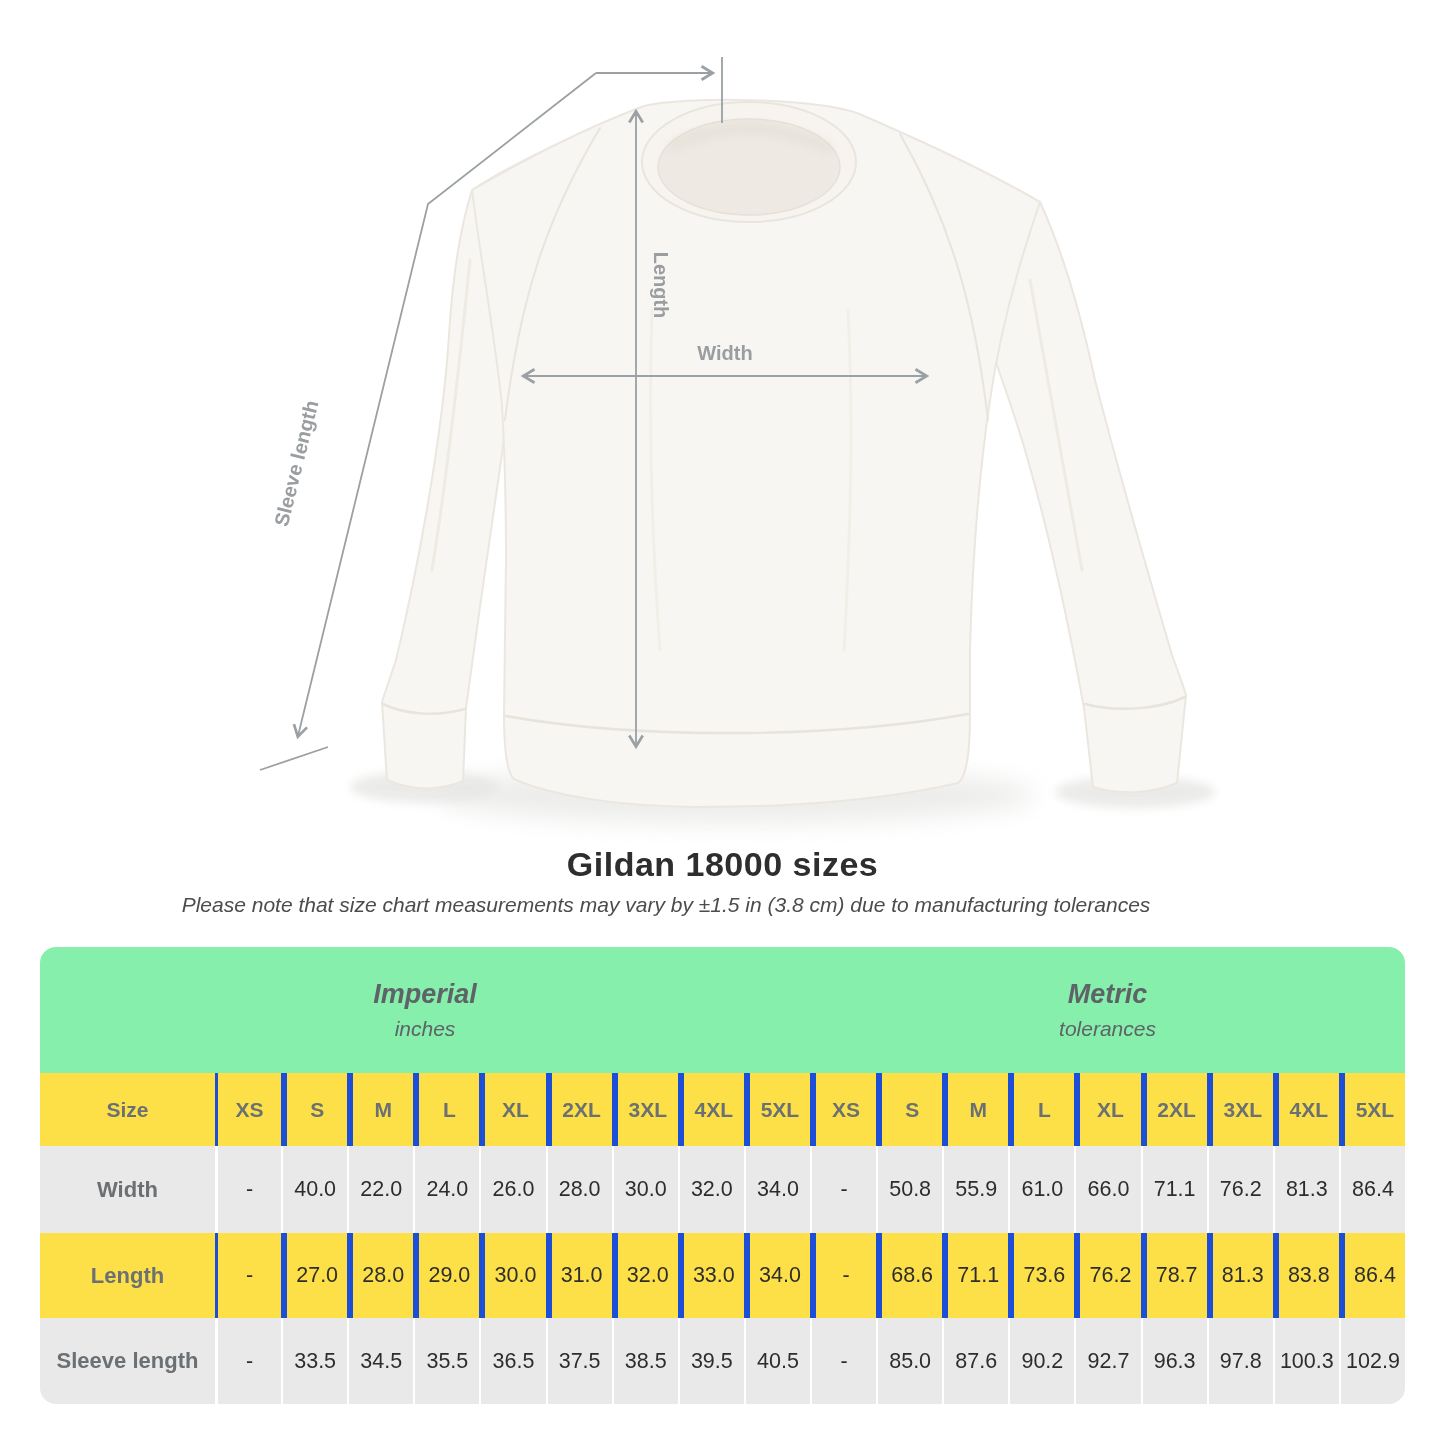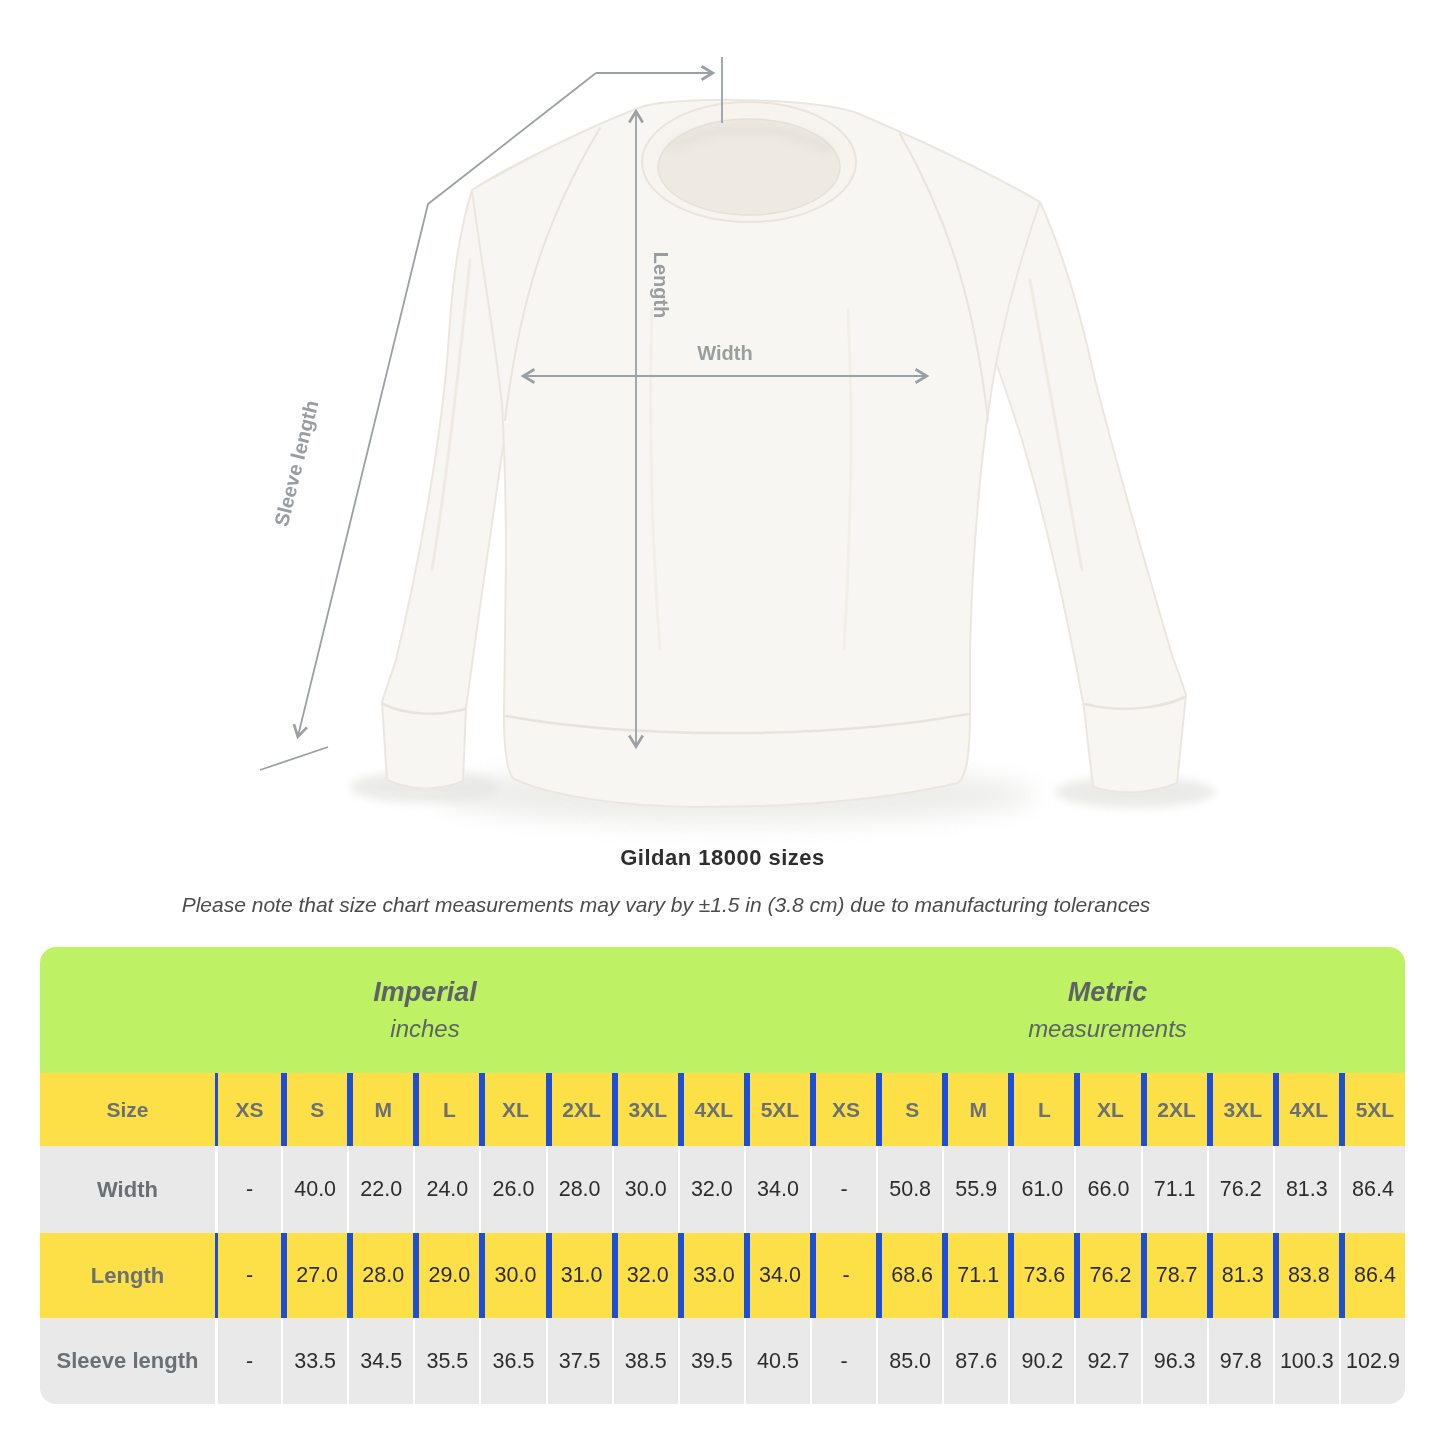--- a/index.html
+++ b/index.html
@@ -7,40 +7,40 @@
     position:relative;
     width:1445px;height:1445px;
     background:#ffffff;
     font-family:"Liberation Sans", sans-serif;
     overflow:hidden;
   }
   .diagram{position:absolute;left:0;top:0;width:1445px;height:845px;}
   .diagram svg{display:block;}
   .page-title{
     position:absolute;left:0;top:845px;width:1445px;margin:0;
-    text-align:center;font-size:22px;font-weight:bold;color:#2e2e2e;
+    text-align:center;font-size:34px;font-weight:bold;color:#2e2e2e;
     letter-spacing:.5px;
   }
   .subtitle{
     position:absolute;left:0;top:893px;width:1332px;margin:0;
     text-align:center;font-style:italic;font-size:21px;color:#4c4c4c;
   }
   .size-table{
     position:absolute;left:40px;top:947px;width:1365px;
     display:grid;
     grid-template-columns:175px repeat(18,1fr);
     grid-template-rows:126px 73px 87px 85px 86px;
     border-radius:16px;overflow:hidden;
   }
   .cell{display:flex;align-items:center;justify-content:center;min-width:0;}
   .white{background:#fde047;}
   .gray{background:#e9e9e9;}
-  .units{background:#bef264;flex-direction:column;gap:7px;}
+  .units{background:#86efac;flex-direction:column;gap:7px;}
   .unit-main{font-size:27px;font-weight:bold;font-style:italic;color:#5d6367;}
-  .unit-sub{font-size:24px;font-style:italic;color:#5d6367;}
+  .unit-sub{font-size:21px;font-style:italic;color:#5d6367;}
   .head{color:#6b7074;font-weight:bold;font-size:21px;}
   .rowlabel{color:#6b7074;font-weight:bold;font-size:22px;}
   .val{color:#2d2d2d;font-size:21.5px;}
   .b-g{border-left:6px solid #1d4ed8;}
   .b-w{border-left:2px solid #ffffff;}
   .b-wide{border-left-width:3px;}
 </style>
 </head>
 <body>
 
@@ -147,21 +147,21 @@
   <h1 class="page-title">Gildan 18000 sizes</h1>
   <p class="subtitle">Please note that size chart measurements may vary by ±1.5 in (3.8 cm) due to manufacturing tolerances</p>
 
   <div class="size-table" id="sizeTable">
       <div class="cell units" style="grid-column: 1 / span 10;">
         <div class="unit-main">Imperial</div>
         <div class="unit-sub">inches</div>
       </div>
       <div class="cell units" style="grid-column: 11 / span 9; text-align: center;">
         <div class="unit-main">Metric</div>
-        <div class="unit-sub">measurements</div>
+        <div class="unit-sub">tolerances</div>
       </div>
       <div class="cell white head">Size</div>
       <div class="cell white head b-g b-wide">XS</div>
       <div class="cell white head b-g">S</div>
       <div class="cell white head b-g">M</div>
       <div class="cell white head b-g">L</div>
       <div class="cell white head b-g">XL</div>
       <div class="cell white head b-g">2XL</div>
       <div class="cell white head b-g">3XL</div>
       <div class="cell white head b-g">4XL</div>

